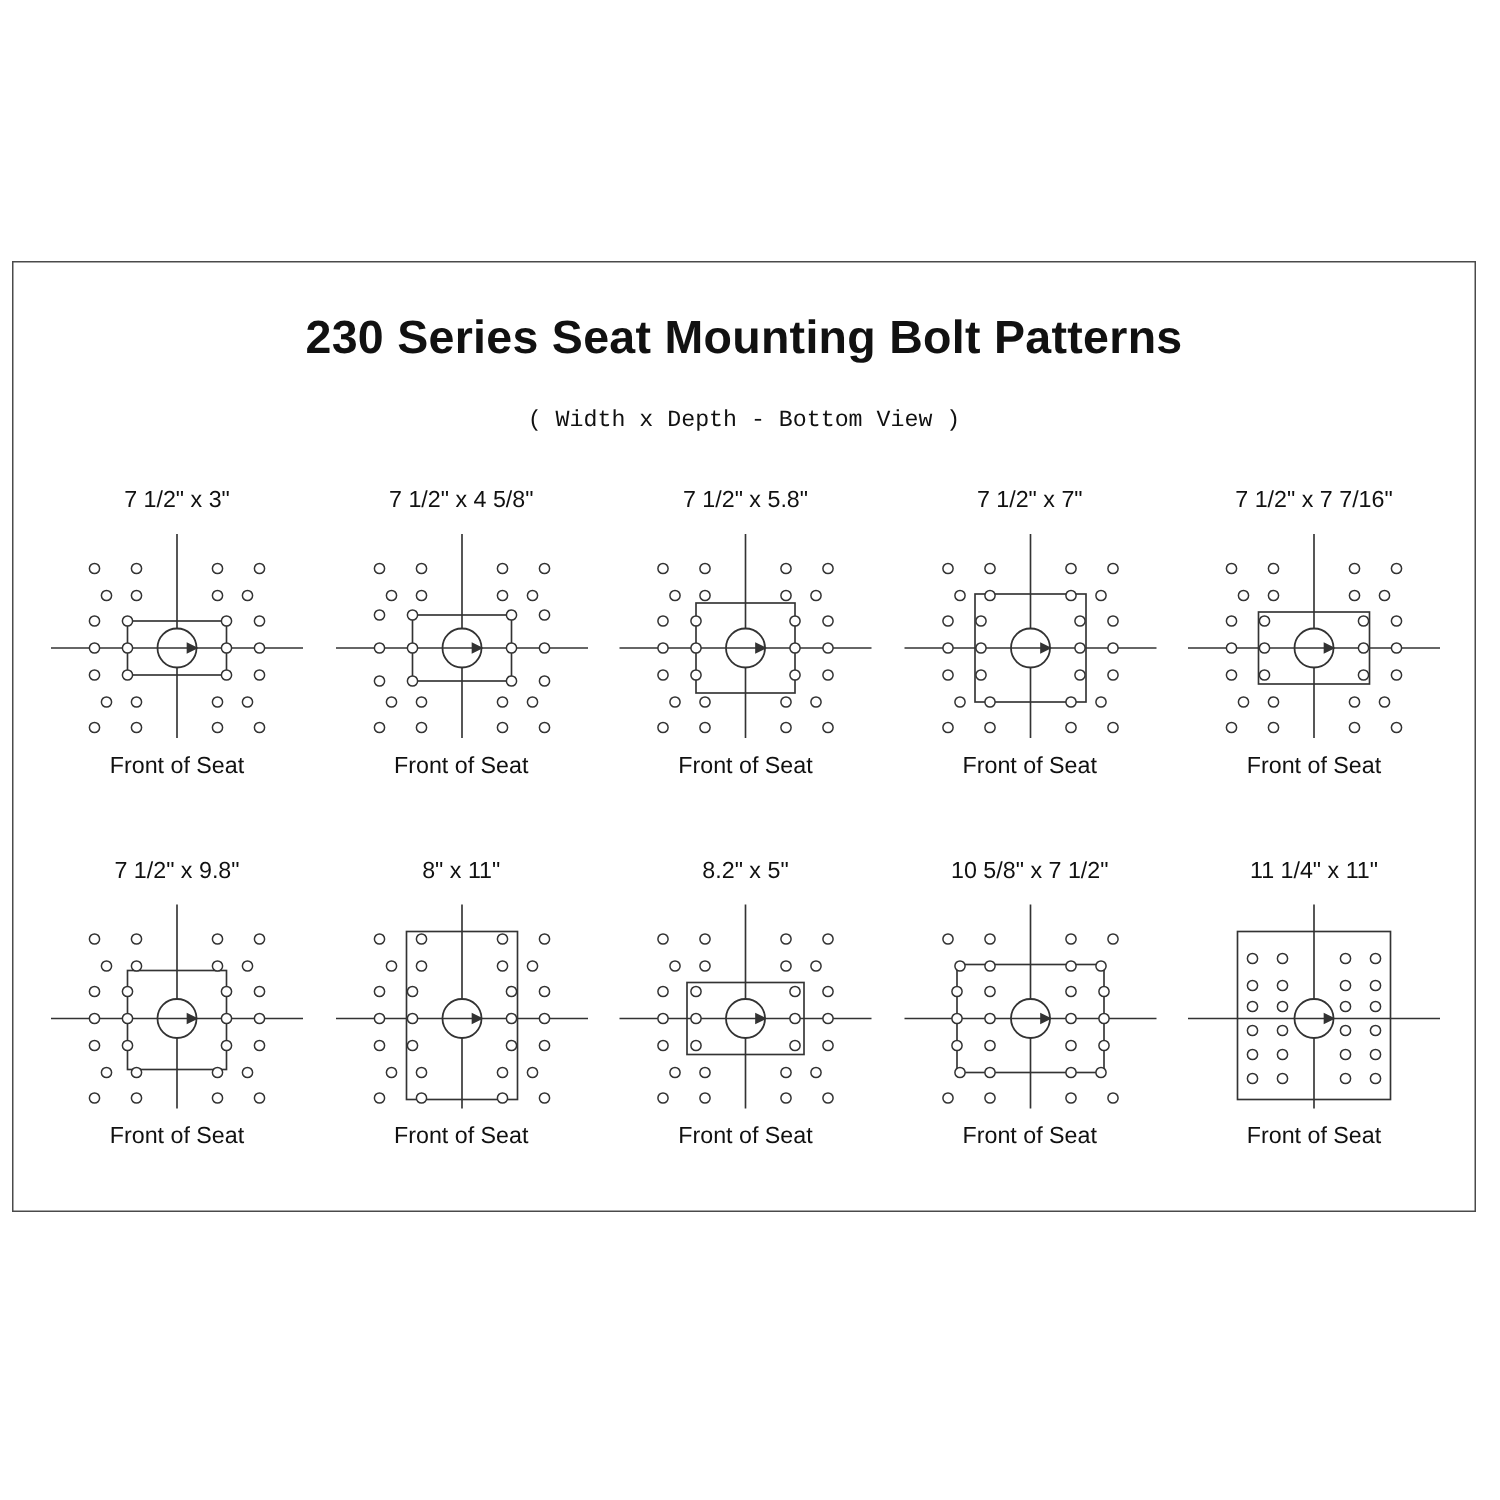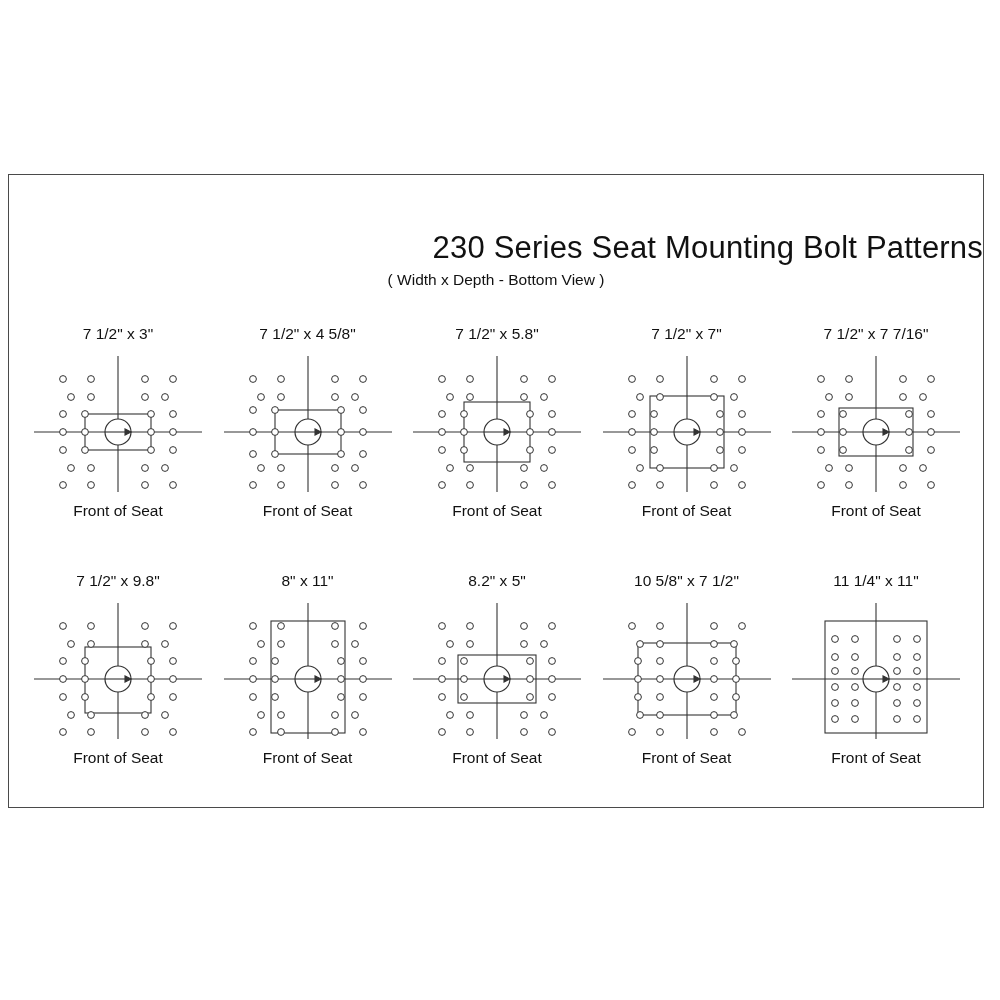--- a/index.html
+++ b/index.html
@@ -22,35 +22,35 @@
     height: 634px;
     background: #ffffff;
     border: 1px solid #4a4a4a;
     box-sizing: border-box;
   }
   #title {
     position: absolute;
     left: 0;
     top: 32px;
     width: 100%;
-    text-align: right;
+    text-align: center;
     font-size: 31px;
-    font-weight: normal;
+    font-weight: bold;
     letter-spacing: 0.2px;
     color: #111111;
-    margin-top: 23px;
   }
   #subtitle {
     position: absolute;
     left: 0;
     top: 96px;
     width: 100%;
     text-align: center;
     font-size: 15.5px;
     color: #111111;
+    font-family: Liberation Mono, monospace;
   }
   .grid {
     position: absolute;
     left: 20px;
     top: 150px;
     width: 936px;
     display: flex;
     flex-direction: column;
     gap: 52px;
   }

